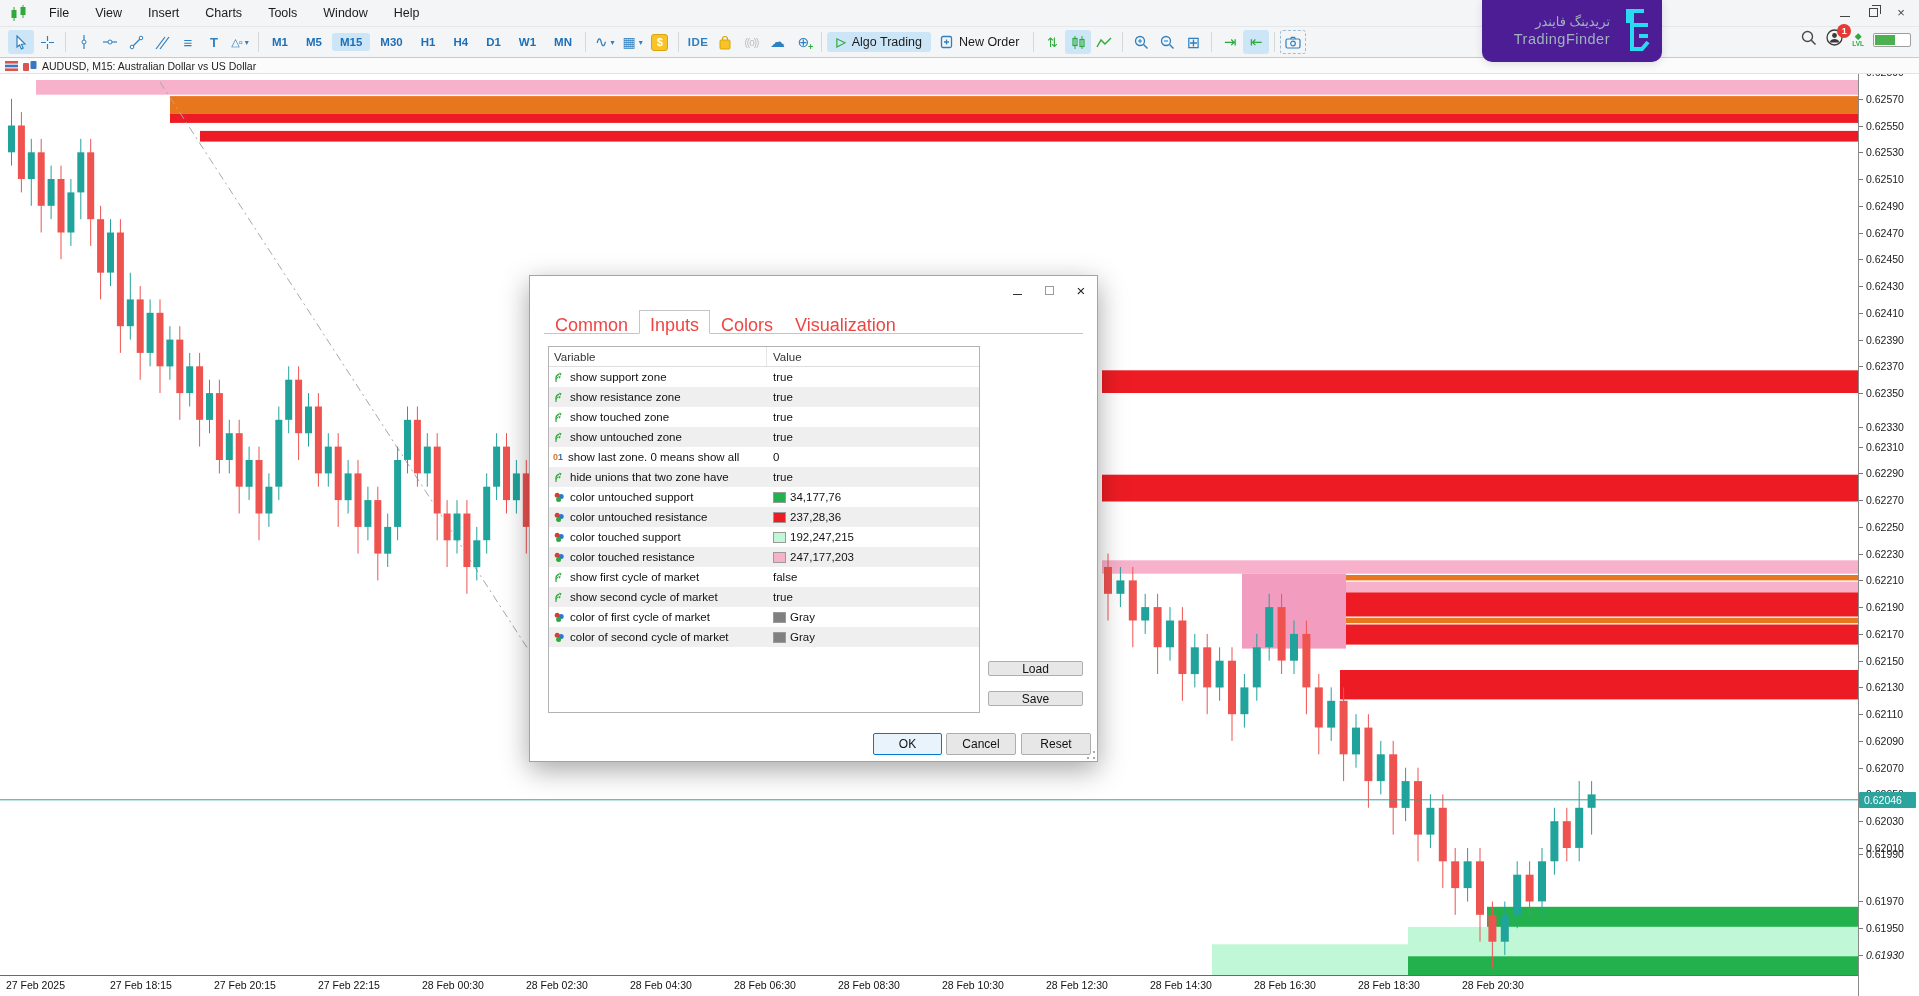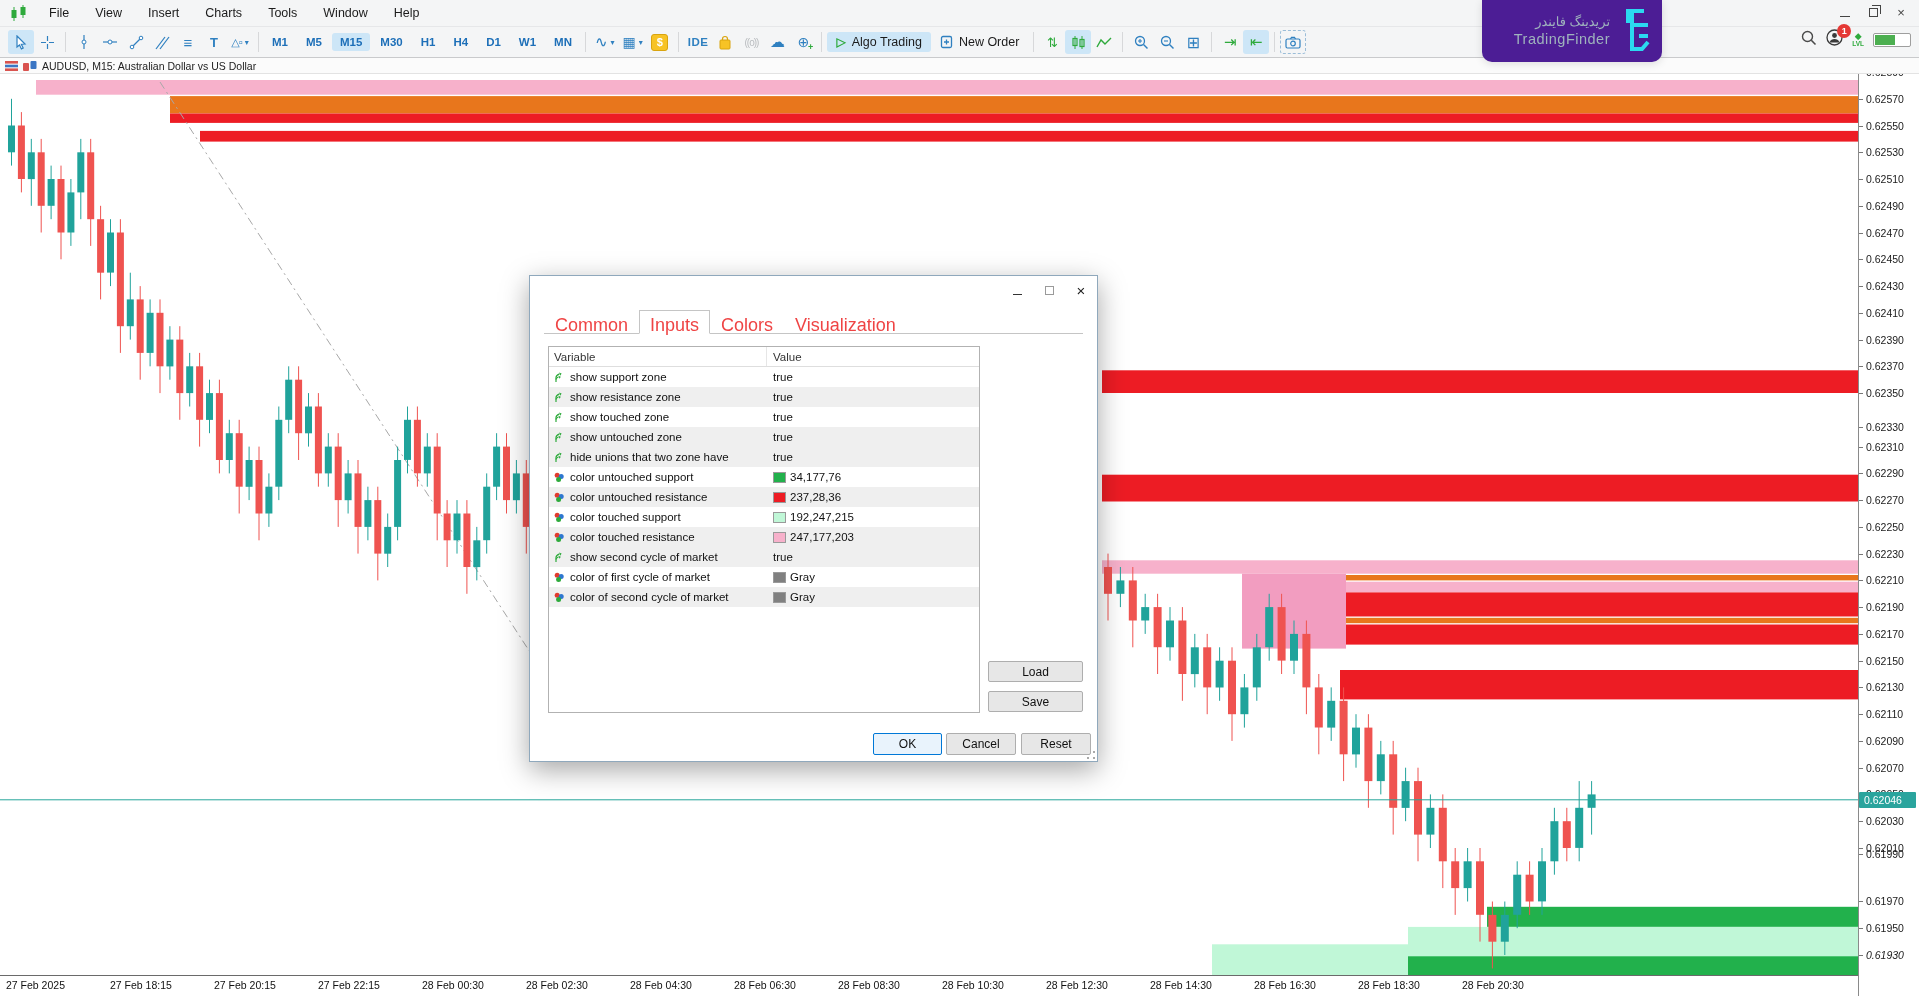--- a/index.html
+++ b/index.html
@@ -101,21 +101,21 @@
   .thead .c1 { width:218px; padding-left:5px; border-right:1px solid #e6e6e6; height:100%; display:flex; align-items:center; }
   .thead .c2 { flex:1; padding-left:6px; }
   .drow { display:flex; height:20px; align-items:center; font-size:11.5px; color:#111; }
   .drow.alt { background:#efefef; }
   .dcell.v { width:218px; display:flex; align-items:center; gap:5px; padding-left:4px; height:100%; }
   .dcell.val { flex:1; display:flex; align-items:center; gap:4px; padding-left:6px; }
   .ic-int { font-size:9px; font-weight:bold; letter-spacing:0; }
   .ic-int b { color:#d4762a; font-weight:bold; }
   .ic-int { color:#3d6fa8; }
   .swatch { width:13px; height:11px; border:1px solid #9a9a9a; display:inline-block; flex:none; }
-  .dlg-btn { position:absolute; height:21px; background:#e7e7e7; border:1px solid #aeaeae; border-radius:2px;
+  .dlg-btn { position:absolute; height:15px; background:#e7e7e7; border:1px solid #aeaeae; border-radius:2px;
     font-size:12px; color:#111; display:flex; align-items:center; justify-content:center;
     font-family:"Liberation Sans",sans-serif; }
   .b-load { left:458px; top:385px; width:95px; }
   .b-save { left:458px; top:415px; width:95px; }
   .b-ok { left:343px; top:457px; width:69px; height:22px; background:#e9f3fc; border:1px solid #0078d7; }
   .b-cancel { left:416px; top:457px; width:70px; height:22px; }
   .b-reset { left:491px; top:457px; width:70px; height:22px; }
   .grip { position:absolute; right:1px; bottom:1px; width:10px; height:10px;
     background:
       radial-gradient(circle at 8px 2px, #a9a9a9 1px, transparent 1.3px),
@@ -703,20 +703,29 @@
                 <path d="M6 1.4l2.6 1.1-1.4 2.3z" fill="#2eaa3c"></path>
                 <path d="M3 8.6C3 7 4.4 6.6 5.4 6.1" fill="none" stroke="#2eaa3c" stroke-width="1.2"></path>
                 <path d="M5.4 4.7l2.4 1-1.3 2.1z" fill="#2eaa3c"></path>
               </svg>
               <span>show untouched zone</span>
             </div>
             <div class="dcell val">
               <span>true</span>
             </div>
           </div>
+          <div class="drow">
+            <div class="dcell v">
+              <span class="ic-int"><b>0</b>1</span>
+              <span>show last zone. 0 means show all</span>
+            </div>
+            <div class="dcell val">
+              <span>0</span>
+            </div>
+          </div>
           <div class="drow alt">
             <div class="dcell v">
               <svg width="12" height="12" viewBox="0 0 12 12">
                 <path d="M3 11V6.5C3 4.6 4.3 4 6.2 3.1" fill="none" stroke="#2eaa3c" stroke-width="1.2"></path>
                 <path d="M6 1.4l2.6 1.1-1.4 2.3z" fill="#2eaa3c"></path>
                 <path d="M3 8.6C3 7 4.4 6.6 5.4 6.1" fill="none" stroke="#2eaa3c" stroke-width="1.2"></path>
                 <path d="M5.4 4.7l2.4 1-1.3 2.1z" fill="#2eaa3c"></path>
               </svg>
               <span>hide unions that two zone have</span>
             </div>
@@ -771,20 +780,34 @@
               <svg width="12" height="12" viewBox="0 0 12 12">
                 <circle cx="4.2" cy="4.2" r="2.5" fill="#e23b2e"></circle>
                 <circle cx="8.2" cy="5.6" r="2.5" fill="#2e77d0"></circle>
                 <circle cx="5.6" cy="8.4" r="2.5" fill="#2eaa3c"></circle>
               </svg>
               <span>color touched resistance</span>
             </div>
             <div class="dcell val">
               <span class="swatch" style="background: rgb(247, 177, 203);"></span>
               <span>247,177,203</span>
+            </div>
+          </div>
+          <div class="drow">
+            <div class="dcell v">
+              <svg width="12" height="12" viewBox="0 0 12 12">
+                <path d="M3 11V6.5C3 4.6 4.3 4 6.2 3.1" fill="none" stroke="#2eaa3c" stroke-width="1.2"></path>
+                <path d="M6 1.4l2.6 1.1-1.4 2.3z" fill="#2eaa3c"></path>
+                <path d="M3 8.6C3 7 4.4 6.6 5.4 6.1" fill="none" stroke="#2eaa3c" stroke-width="1.2"></path>
+                <path d="M5.4 4.7l2.4 1-1.3 2.1z" fill="#2eaa3c"></path>
+              </svg>
+              <span>show first cycle of market</span>
+            </div>
+            <div class="dcell val">
+              <span>false</span>
             </div>
           </div>
           <div class="drow alt">
             <div class="dcell v">
               <svg width="12" height="12" viewBox="0 0 12 12">
                 <path d="M3 11V6.5C3 4.6 4.3 4 6.2 3.1" fill="none" stroke="#2eaa3c" stroke-width="1.2"></path>
                 <path d="M6 1.4l2.6 1.1-1.4 2.3z" fill="#2eaa3c"></path>
                 <path d="M3 8.6C3 7 4.4 6.6 5.4 6.1" fill="none" stroke="#2eaa3c" stroke-width="1.2"></path>
                 <path d="M5.4 4.7l2.4 1-1.3 2.1z" fill="#2eaa3c"></path>
               </svg>

